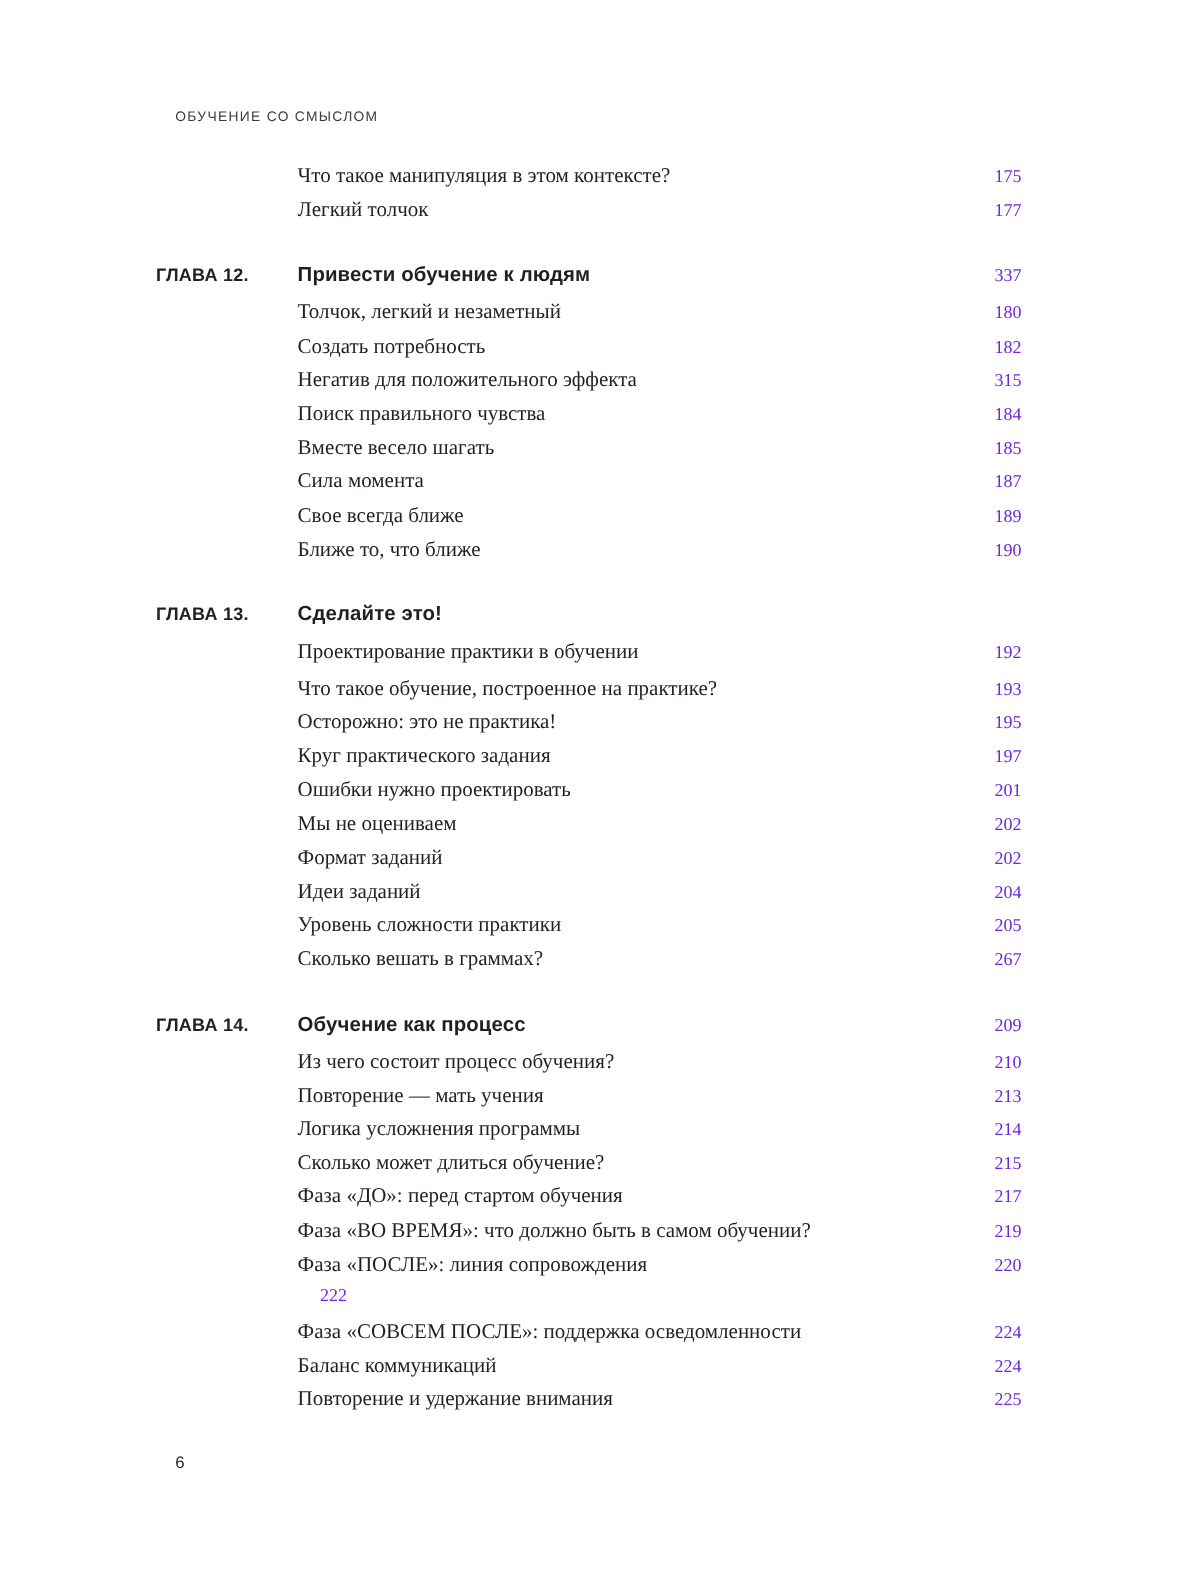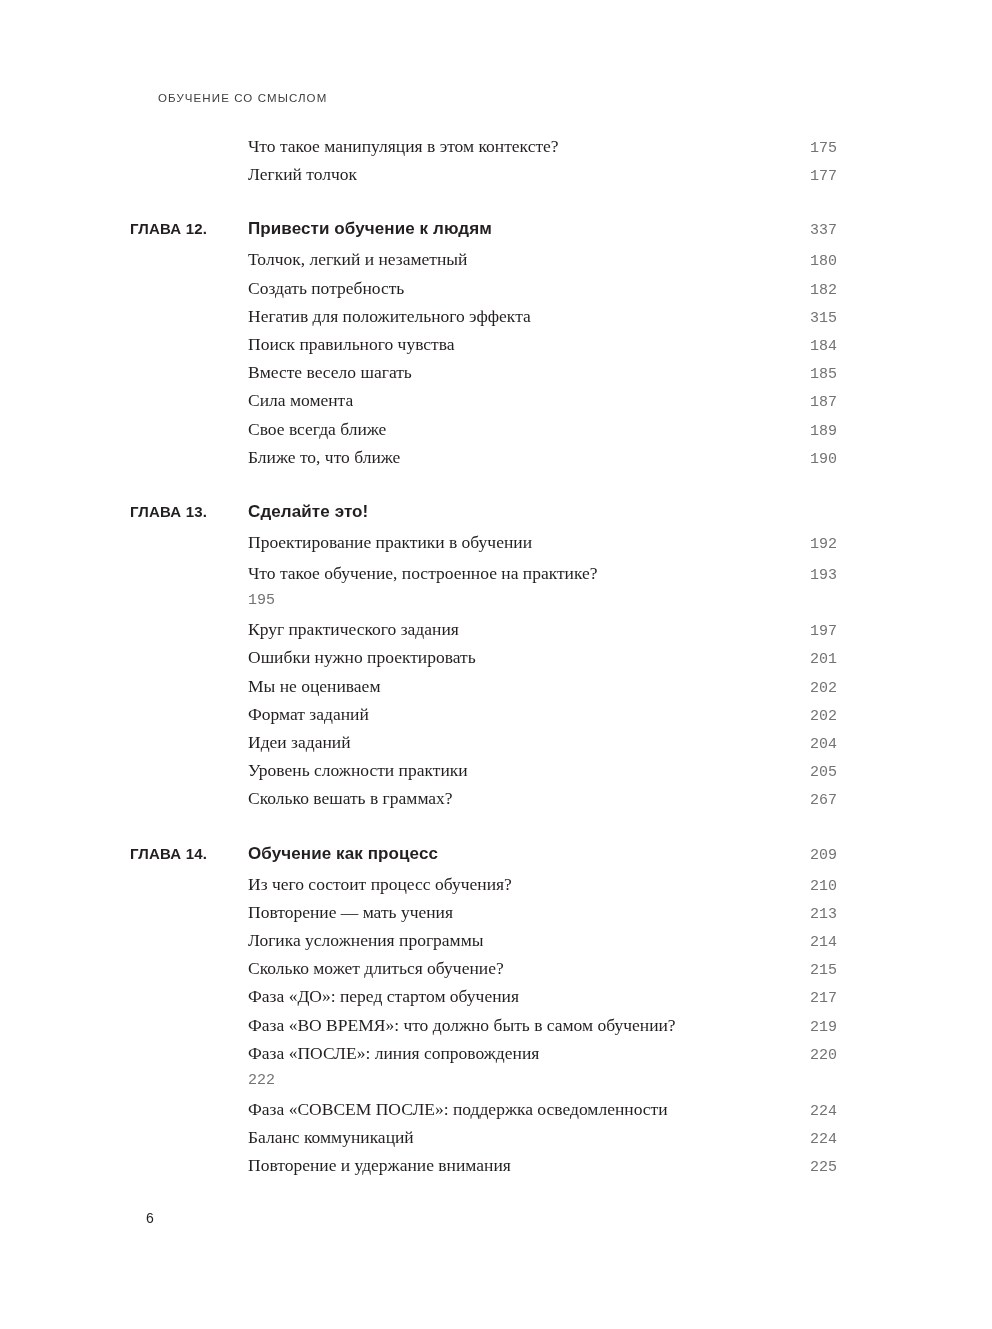--- a/index.html
+++ b/index.html
@@ -17,21 +17,21 @@
   }
 
   .page {
     position: absolute;
     inset: 0;
     background: #ffffff;
   }
 
   .running-head {
     position: absolute;
-    left: 158px;
+    left: 146px;
     top: 92px;
     font-family: "Liberation Sans", sans-serif;
     font-size: 11.5px;
     letter-spacing: 1.1px;
     color: #3d3d3d;
     text-transform: uppercase;
     font-weight: 400;
   }
 
   .toc {
@@ -91,24 +91,24 @@
   .row.chapter-cont {
     height: 31px;
   }
 
   .row.chapter-cont .chapter-label {
     visibility: hidden;
   }
 
   .row .page-num {
     flex: 0 0 60px;
-    text-align: left;
-    font-family: Liberation Mono, monospace;
+    text-align: center;
+    font-family: Liberation Serif, serif;
     font-size: 15px;
-    color: #737373;
+    color: #6d28d9;
     font-weight: 400;
   }
 
   .row.chapter .page-num,
   .row.chapter-cont .page-num {
     font-weight: 400;
   }
 
   .row.sub .chapter-label {
     visibility: hidden;
@@ -201,20 +201,21 @@
           <div class="title">Проектирование практики в обучении</div>
           <div class="page-num">192</div>
         </div>
         <div class="row sub">
           <div class="chapter-label"></div>
           <div class="title">Что такое обучение, построенное на практике?</div>
           <div class="page-num">193</div>
         </div>
         <div class="row sub">
           <div class="chapter-label"></div>
+          <div class="title">Осторожно: это не практика!</div>
           <div class="page-num">195</div>
         </div>
         <div class="row sub">
           <div class="chapter-label"></div>
           <div class="title">Круг практического задания</div>
           <div class="page-num">197</div>
         </div>
         <div class="row sub">
           <div class="chapter-label"></div>
           <div class="title">Ошибки нужно проектировать</div>

